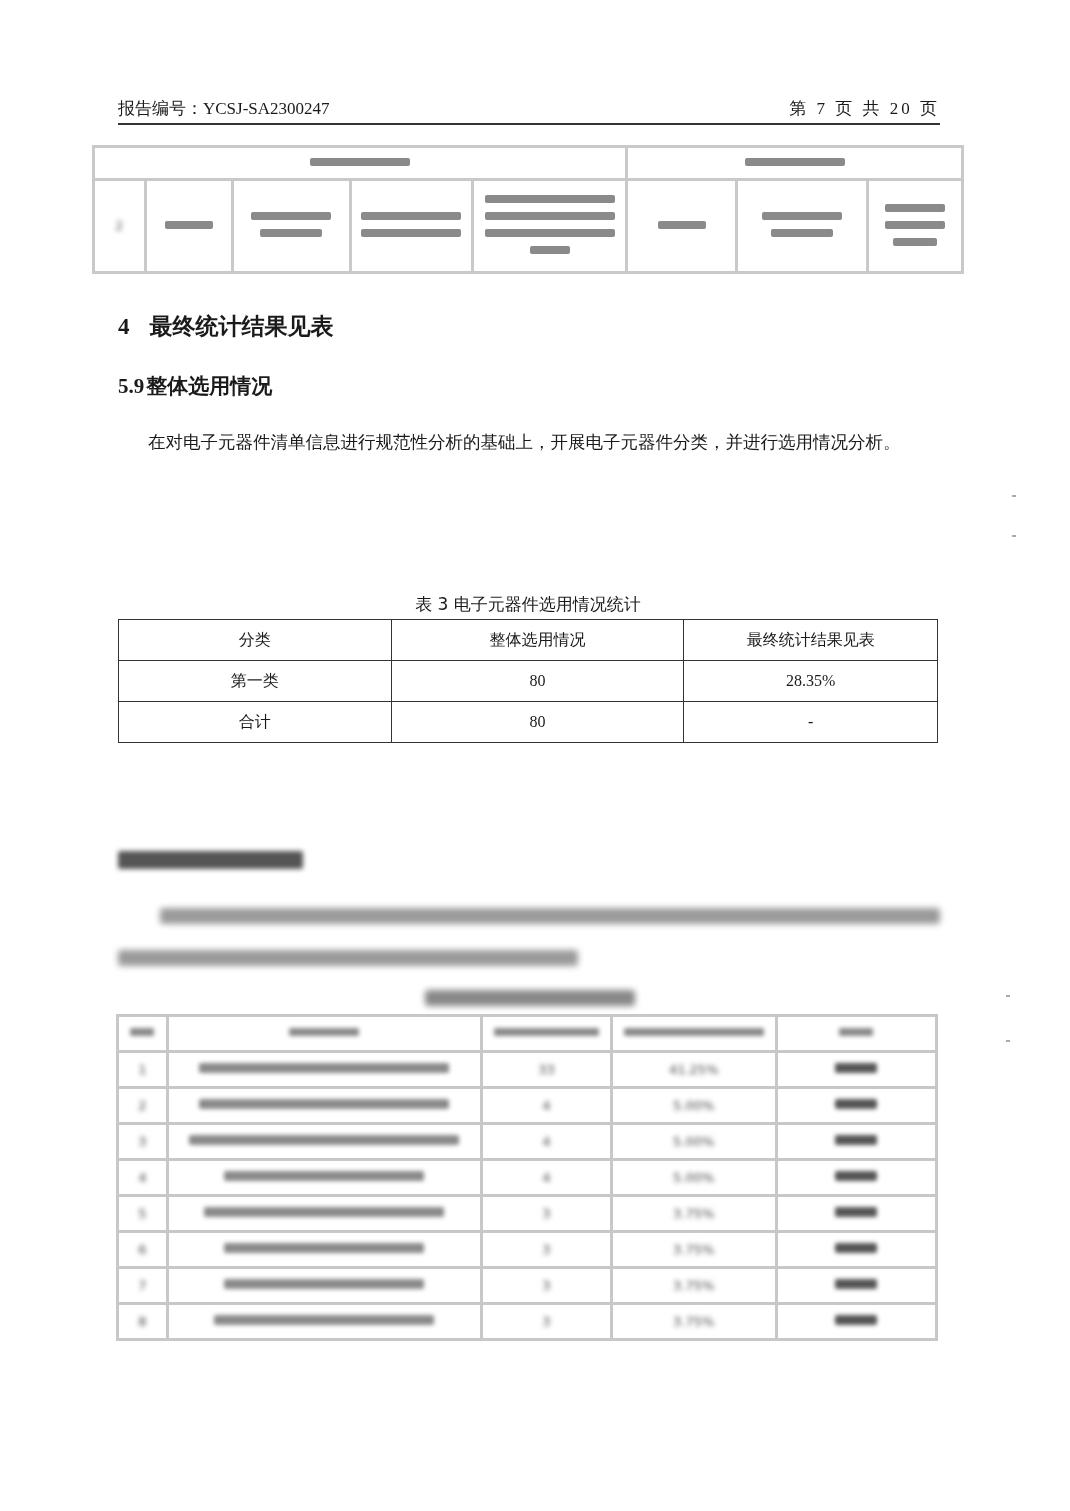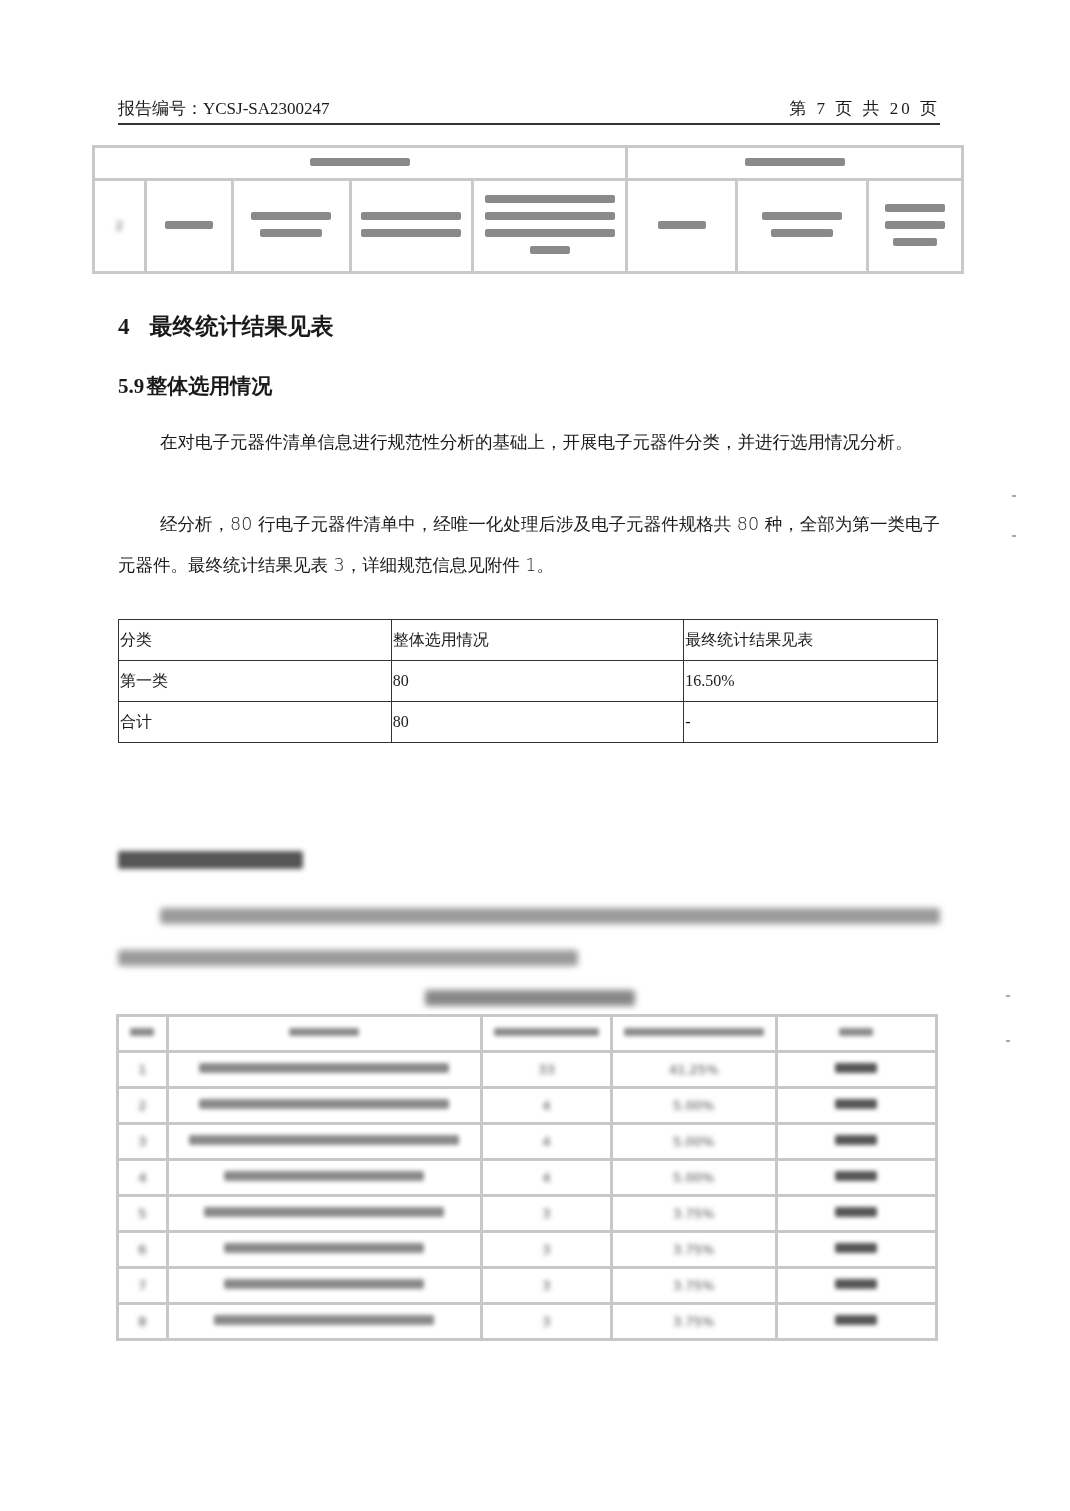--- a/index.html
+++ b/index.html
@@ -39,38 +39,38 @@
       font-family: "DejaVu Sans", sans-serif;
     }
     .h1 .num { margin-right: 20px; font-family: "Liberation Serif", serif; }
     .h2 {
       position: absolute; left: 118px; top: 372px; font-size: 21px; font-weight: bold;
       font-family: "DejaVu Sans", sans-serif;
     }
     .h2 .num { font-family: "Liberation Serif", serif; margin-right: 2px; }
 
     .para {
-      position: absolute; left: 118px; width: 822px; font-size: 17.5px; line-height: 41px;
+      position: absolute; left: 106px; width: 822px; font-size: 17.5px; line-height: 41px;
       text-indent: 42px; text-align: justify; font-family: "DejaVu Sans", sans-serif; font-weight: 300;
     }
     .p1 { top: 422px; }
     .p2 { top: 504px; }
 
     .caption {
       position: absolute; left: 0; width: 1056px; top: 593px; text-align: center; font-size: 17px;
       font-family: "DejaVu Sans", sans-serif;
     }
 
     
     .t3 {
       position: absolute; left: 118px; top: 619px; width: 820px; border-collapse: collapse;
       font-size: 16px; font-family: "Liberation Serif", serif;
     }
     .t3 th, .t3 td {
-      border: 1.5px solid #333; height: 38px; text-align: left; font-weight: normal;
+      border: 1.5px solid #333; height: 38px; text-align: center; font-weight: normal;
     }
     .t3 th { font-family: "DejaVu Sans", sans-serif; font-size: 16px; }
     .t3 td.cat { font-family: "DejaVu Sans", sans-serif; }
 
     
     .h2b {
       position: absolute; left: 118px; top: 848px; font-size: 21px; font-weight: bold;
       font-family: "DejaVu Sans", sans-serif;
     }
     .pb { position: absolute; left: 118px; width: 822px; height: 18px; }
@@ -130,39 +130,39 @@
 
   <div class="h1">
     <span class="num">4</span><span>最终统计结果见表</span>
   </div>
 
   <div class="h2">
     <span class="num">5.9</span><span>整体选用情况</span>
   </div>
 
   <div class="para p1">在对电子元器件清单信息进行规范性分析的基础上，开展电子元器件分类，并进行选用情况分析。</div>
-  <div class="para p2">经分析，80 行电子元器件清单中，经唯一化处理后涉及电子元器件规格共 80 种，全部为第一类电子元器件。最终统计结果见表 3，详细规范信息见附件 1。</div>
-
+
+  <div class="caption">表 3 电子元器件选用情况统计</div>
 
   <table class="t3">
     <colgroup>
         <col style="width:273px">
         <col style="width:293px">
         <col style="width:254px">
       </colgroup>
     <tbody>
         <tr>
       <th>分类</th>
       <th>整体选用情况</th>
       <th>最终统计结果见表</th>
     </tr>
     <tr>
       <td class="cat">第一类</td>
       <td>80</td>
-      <td>16.50%</td>
+      <td>28.35%</td>
     </tr>
     <tr>
       <td class="cat">合计</td>
       <td>80</td>
       <td>-</td>
     </tr>
   </tbody>
     </table>
 
   <div class="h2b blurred">

